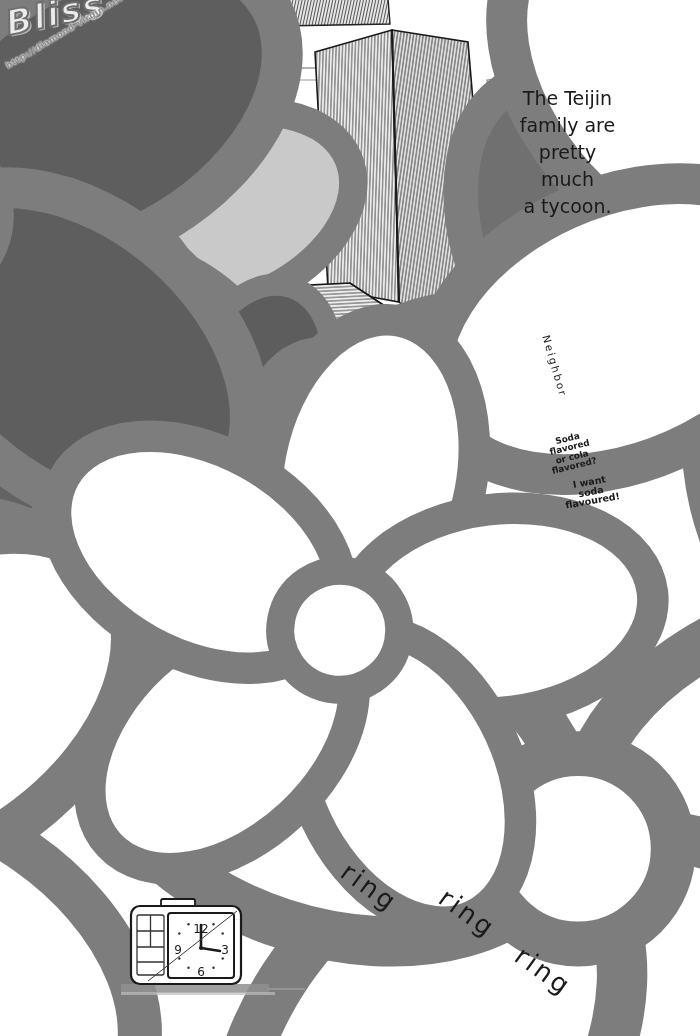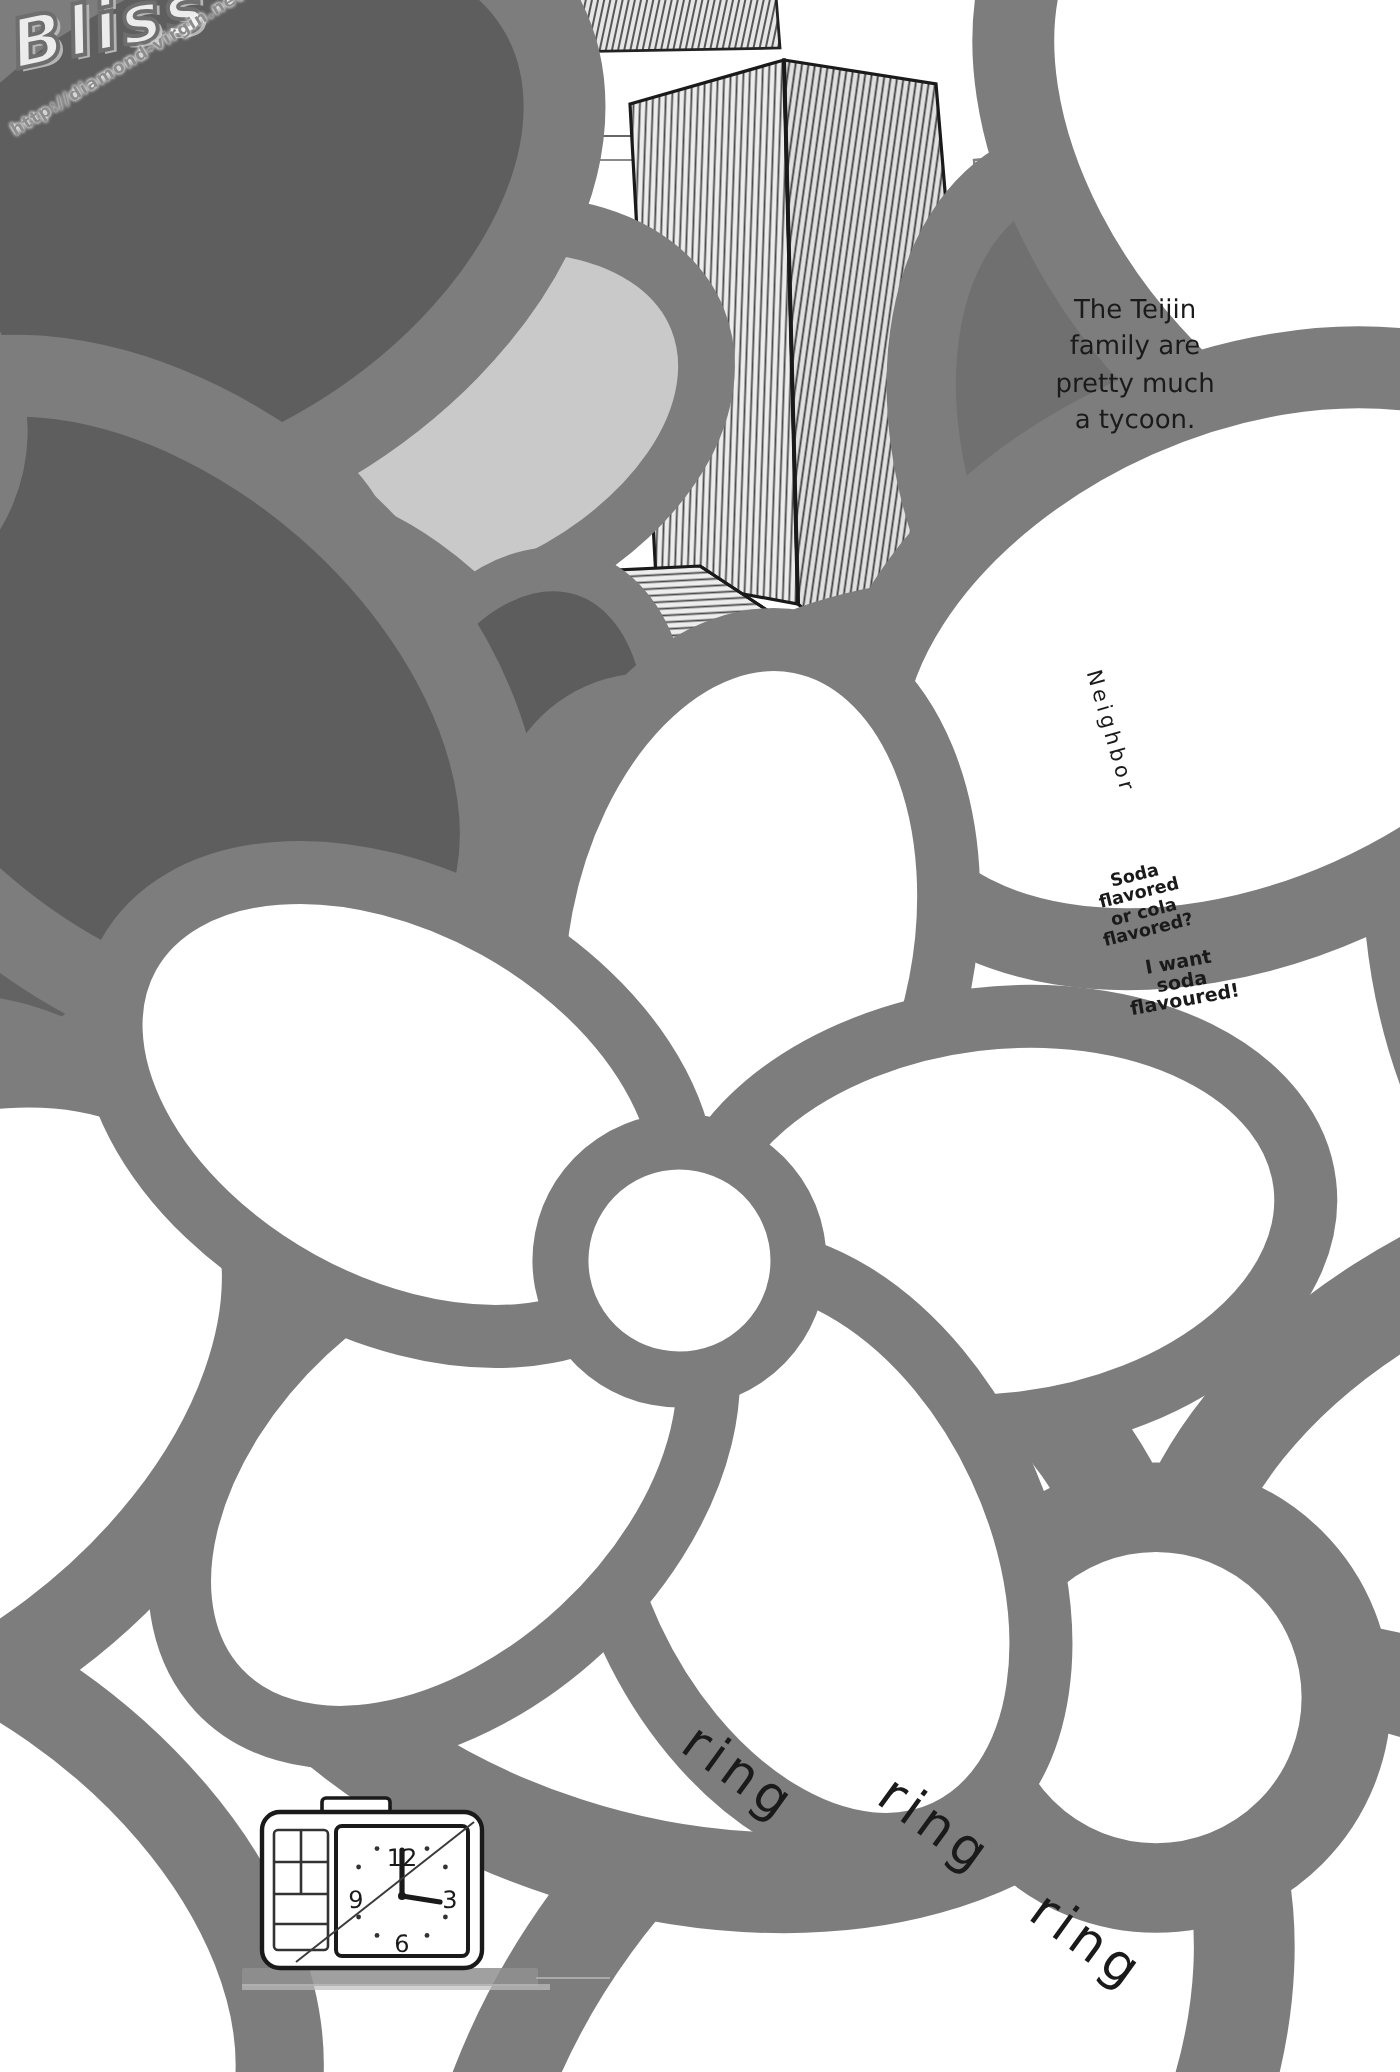--- a/index.html
+++ b/index.html
@@ -7,21 +7,21 @@
         font-family:"DejaVu Sans",sans-serif;color:#1a1a1a;}
   #scene{position:absolute;left:0;top:0;}
   .ov{position:absolute;}
   .preline{white-space:pre-line;}
   .center{display:flex;align-items:center;justify-content:center;text-align:center;}
   #logo-title{left:2px;top:4px;width:110px;font-size:34px;font-weight:bold;font-style:italic;
               letter-spacing:2px;color:#ececec;-webkit-text-stroke:2px #6e6e6e;
               text-shadow:2px 2px 0 #b5b5b5;transform:rotate(-12deg);transform-origin:0 0;}
   #logo-url{left:4px;top:62px;font-size:8.5px;font-weight:bold;color:#8d8d8d;letter-spacing:.5px;
             text-shadow:0 0 2px #fff,0 0 2px #fff;transform:rotate(-31deg);transform-origin:0 0;white-space:nowrap;}
-  #caption-text{left:513px;top:113px;width:109px;height:141px;font-size:13px;line-height:1.42;}
+  #caption-text{left:513px;top:82px;width:109px;height:141px;font-size:19px;line-height:1.42;}
   #neighbor-label{left:536px;top:321px;width:38px;height:90px;}
   #neighbor-label span{transform:rotate(74deg);white-space:nowrap;font-size:10.5px;letter-spacing:2px;}
   #bubble-q-text{left:543px;top:429px;width:56px;height:47px;transform:rotate(-14deg);
                  font-size:8.8px;line-height:1.08;font-weight:bold;}
   #bubble-a-text{left:560px;top:470px;width:62px;height:43px;transform:rotate(-10deg);
                  font-size:9.5px;line-height:1.05;font-weight:bold;}
   .ring{font-size:26px;letter-spacing:3px;transform:rotate(36deg);color:#1a1a1a;}
   #ring1{left:338px;top:872px;}
   #ring2{left:436px;top:898px;}
   #ring3{left:512px;top:956px;}

